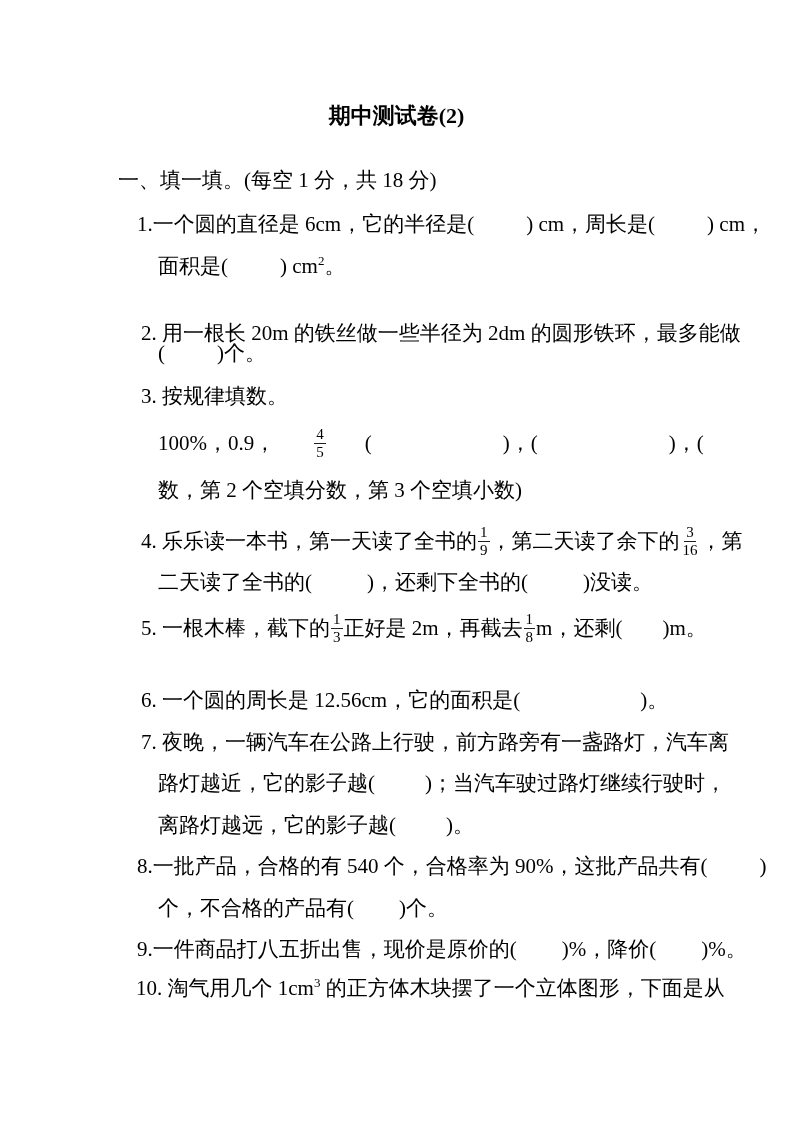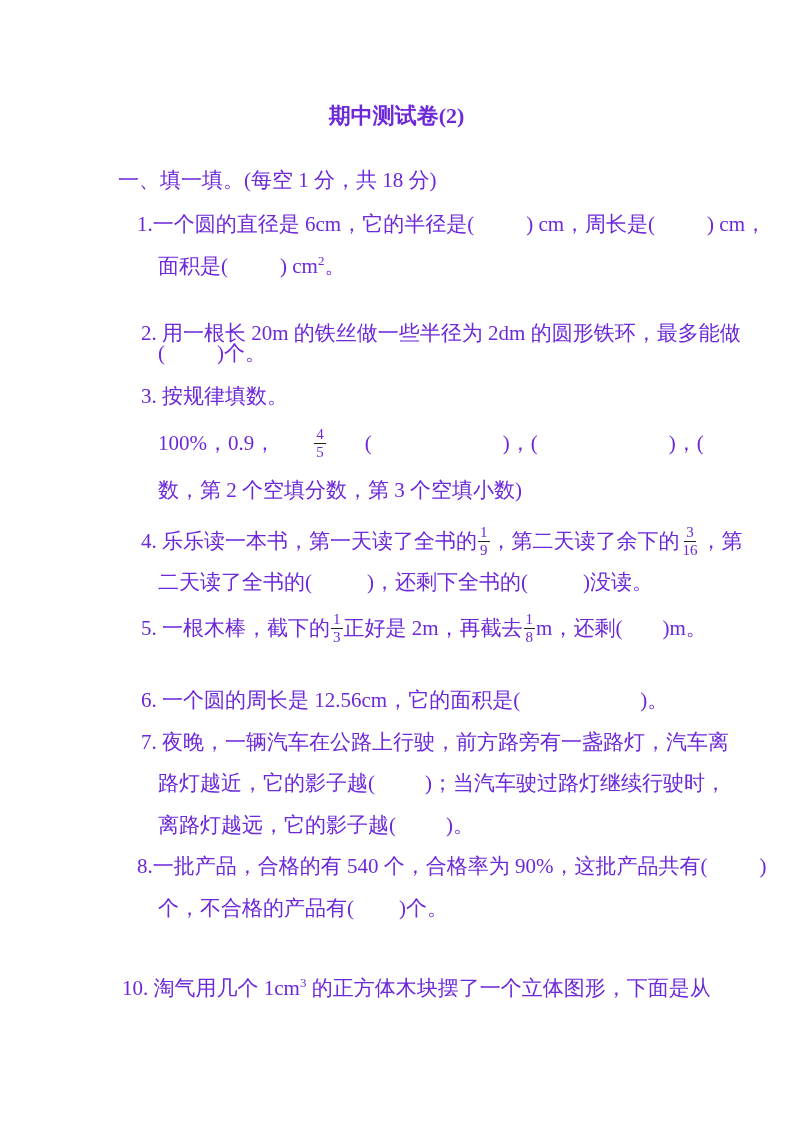--- a/index.html
+++ b/index.html
@@ -1,21 +1,21 @@
 <!DOCTYPE html>
 <html><head>
 <meta charset="utf-8">
 <style>
   html,body{margin:0;padding:0;background:#e8e8e8;}
   .page{
     position:relative;
     width:793px;height:1122px;
     margin:0 auto;
     background:#ffffff;
-    color:#6d28d9;
+    color:#000000;
     font-family:"Liberation Serif","DejaVu Serif",serif;
     font-size:21px;
     overflow:hidden;
   }
   .title{
     position:absolute;
     top:101px;left:0;width:793px;
     text-align:center;
     font-size:22px;
     font-weight:bold;
@@ -147,18 +147,21 @@
     <span>路灯越近，它的影子越(</span><span class="bk" style="width:50px;"></span><span>)；当汽车驶过路灯继续行驶时，</span>
   </div>
 
   <div class="line" style="top:853px;left:137px;">
     <span>8.一批产品，合格的有 540 个，合格率为 90%，这批产品共有(</span><span class="bk"></span><span>)</span>
   </div>
   <div class="line" style="top:895px;left:158px;">
     <span>个，不合格的产品有(</span><span class="bk" style="width:45px;"></span><span>)个。</span>
   </div>
 
+  <div class="line" style="top:936px;left:137px;">
+    <span>9.一件商品打八五折出售，现价是原价的(</span><span class="bk" style="width:45px;"></span><span>)%，降价(</span><span class="bk" style="width:45px;"></span><span>)%。</span>
+  </div>
 
-  <div class="line" style="top:975px;left:122px;text-align:center;">
+  <div class="line" style="top:975px;left:136px;text-align:center;">
     <span>10. 淘气用几个 1cm</span><sup>3</sup><span> 的正方体木块摆了一个立体图形，下面是从</span>
   </div>
 
 </div>
 
 </body></html>

